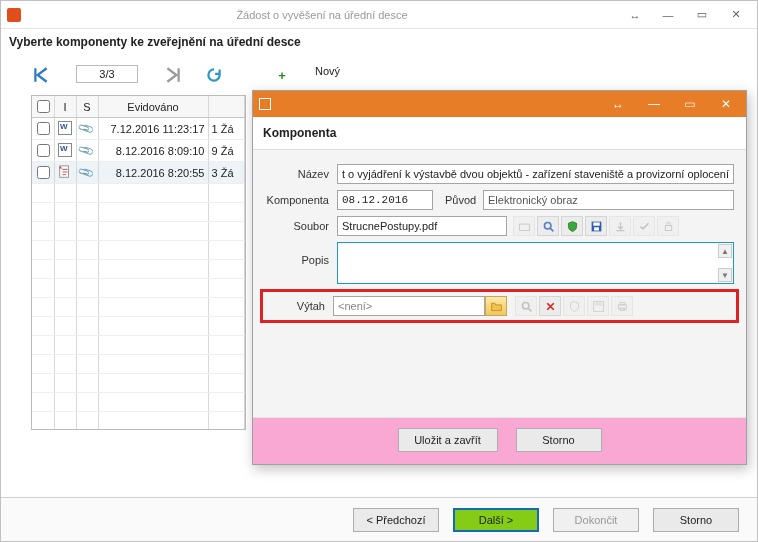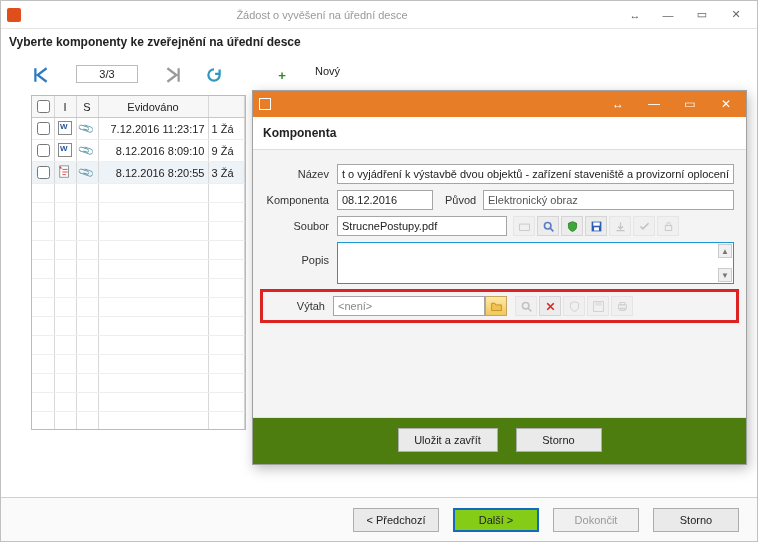--- a/index.html
+++ b/index.html
@@ -40,37 +40,37 @@
   .modal-title { height: 26px; background: #e77d26; display: flex; align-items: center; padding: 0 2px 0 6px; }
   .modal-title-sq { width: 12px; height: 12px; border: 1px solid #fff; }
   .modal-title-spacer { flex: 1; }
   .modal-ctrl { width: 36px; height: 20px; display: flex; align-items: center; justify-content: center; color: #fff; font-size: 12px; }
   .modal-sub { padding: 9px 10px; font-weight: 600; font-size: 12px; }
   .modal-hr { border-top: 1px solid #ddd; }
   .modal-body { background: #f4f4f4; flex: 1; padding: 14px 12px 8px; position: relative; }
   .form-row { display: flex; align-items: center; margin-bottom: 6px; }
   .form-label { width: 72px; text-align: right; padding-right: 8px; color: #333; }
   .form-input { flex: 1; height: 20px; border: 1px solid #a5a5a5; background: #fff; padding: 0 4px; font-size: 11px; line-height: 18px; overflow: hidden; white-space: nowrap; }
-  .form-input.small { flex: 0 0 96px; }
+  .form-input.small { flex: 0 0 96px; font-family: Liberation Mono, monospace; }
   .form-input.grey { color: #555; }
   .form-row .lab2 { width: 50px; text-align: left; padding-left: 12px; color: #333; }
   .soubor-row .form-input { flex: 0 0 170px; }
   .icon-strip { display: flex; gap: 2px; margin-left: 6px; }
   .sq { width: 22px; height: 20px; border: 1px solid #d5d5d5; background: #ececec; display: flex; align-items: center; justify-content: center; }
   .sq.disabled { opacity: 0.45; }
   .sq svg { width: 13px; height: 13px; }
   .popis-area { flex: 1; height: 42px; border: 1px solid #1997d6; background: #fff; padding: 3px 4px; resize: none; font-family: inherit; font-size: 11px; position: relative; }
   .popis-wrap { position: relative; flex: 1; }
   .scrollbtn { position: absolute; right: 2px; width: 14px; height: 14px; display: flex; align-items: center; justify-content: center; color: #777; background: #f0f0f0; border: 1px solid #ccc; font-size: 8px; }
   .scrollbtn.up { top: 2px; } .scrollbtn.down { bottom: 2px; }
   .vytah-row { margin-top: 10px; outline: 3px solid #d22; outline-offset: 2px; padding: 2px; }
   .vytah-row .form-label { width: 66px; }
   .vytah-row .form-input { flex: 0 0 152px; color: #888; }
   .folder-btn { width: 22px; height: 20px; border: 1px solid #c9a45d; background: linear-gradient(#ffe8a8,#f0c75a); display: flex; align-items: center; justify-content: center; }
-  .modal-footer { display: flex; justify-content: center; gap: 18px; padding: 10px 0 12px; background: #4d7c0f; border-top: 1px solid #e5e5e5; }
+  .modal-footer { display: flex; justify-content: center; gap: 18px; padding: 10px 0 12px; background: #f9a8d4; border-top: 1px solid #e5e5e5; }
 </style>
 </head>
 <body>
 
 <div class="outer-window">
   <div class="outer-titlebar">
     <div class="outer-title-icon"></div>
     <div class="outer-title">Žádost o vyvěšení na úřední desce</div>
     <div class="win-btn">
         <span class="unpin-icon">↔</span>

